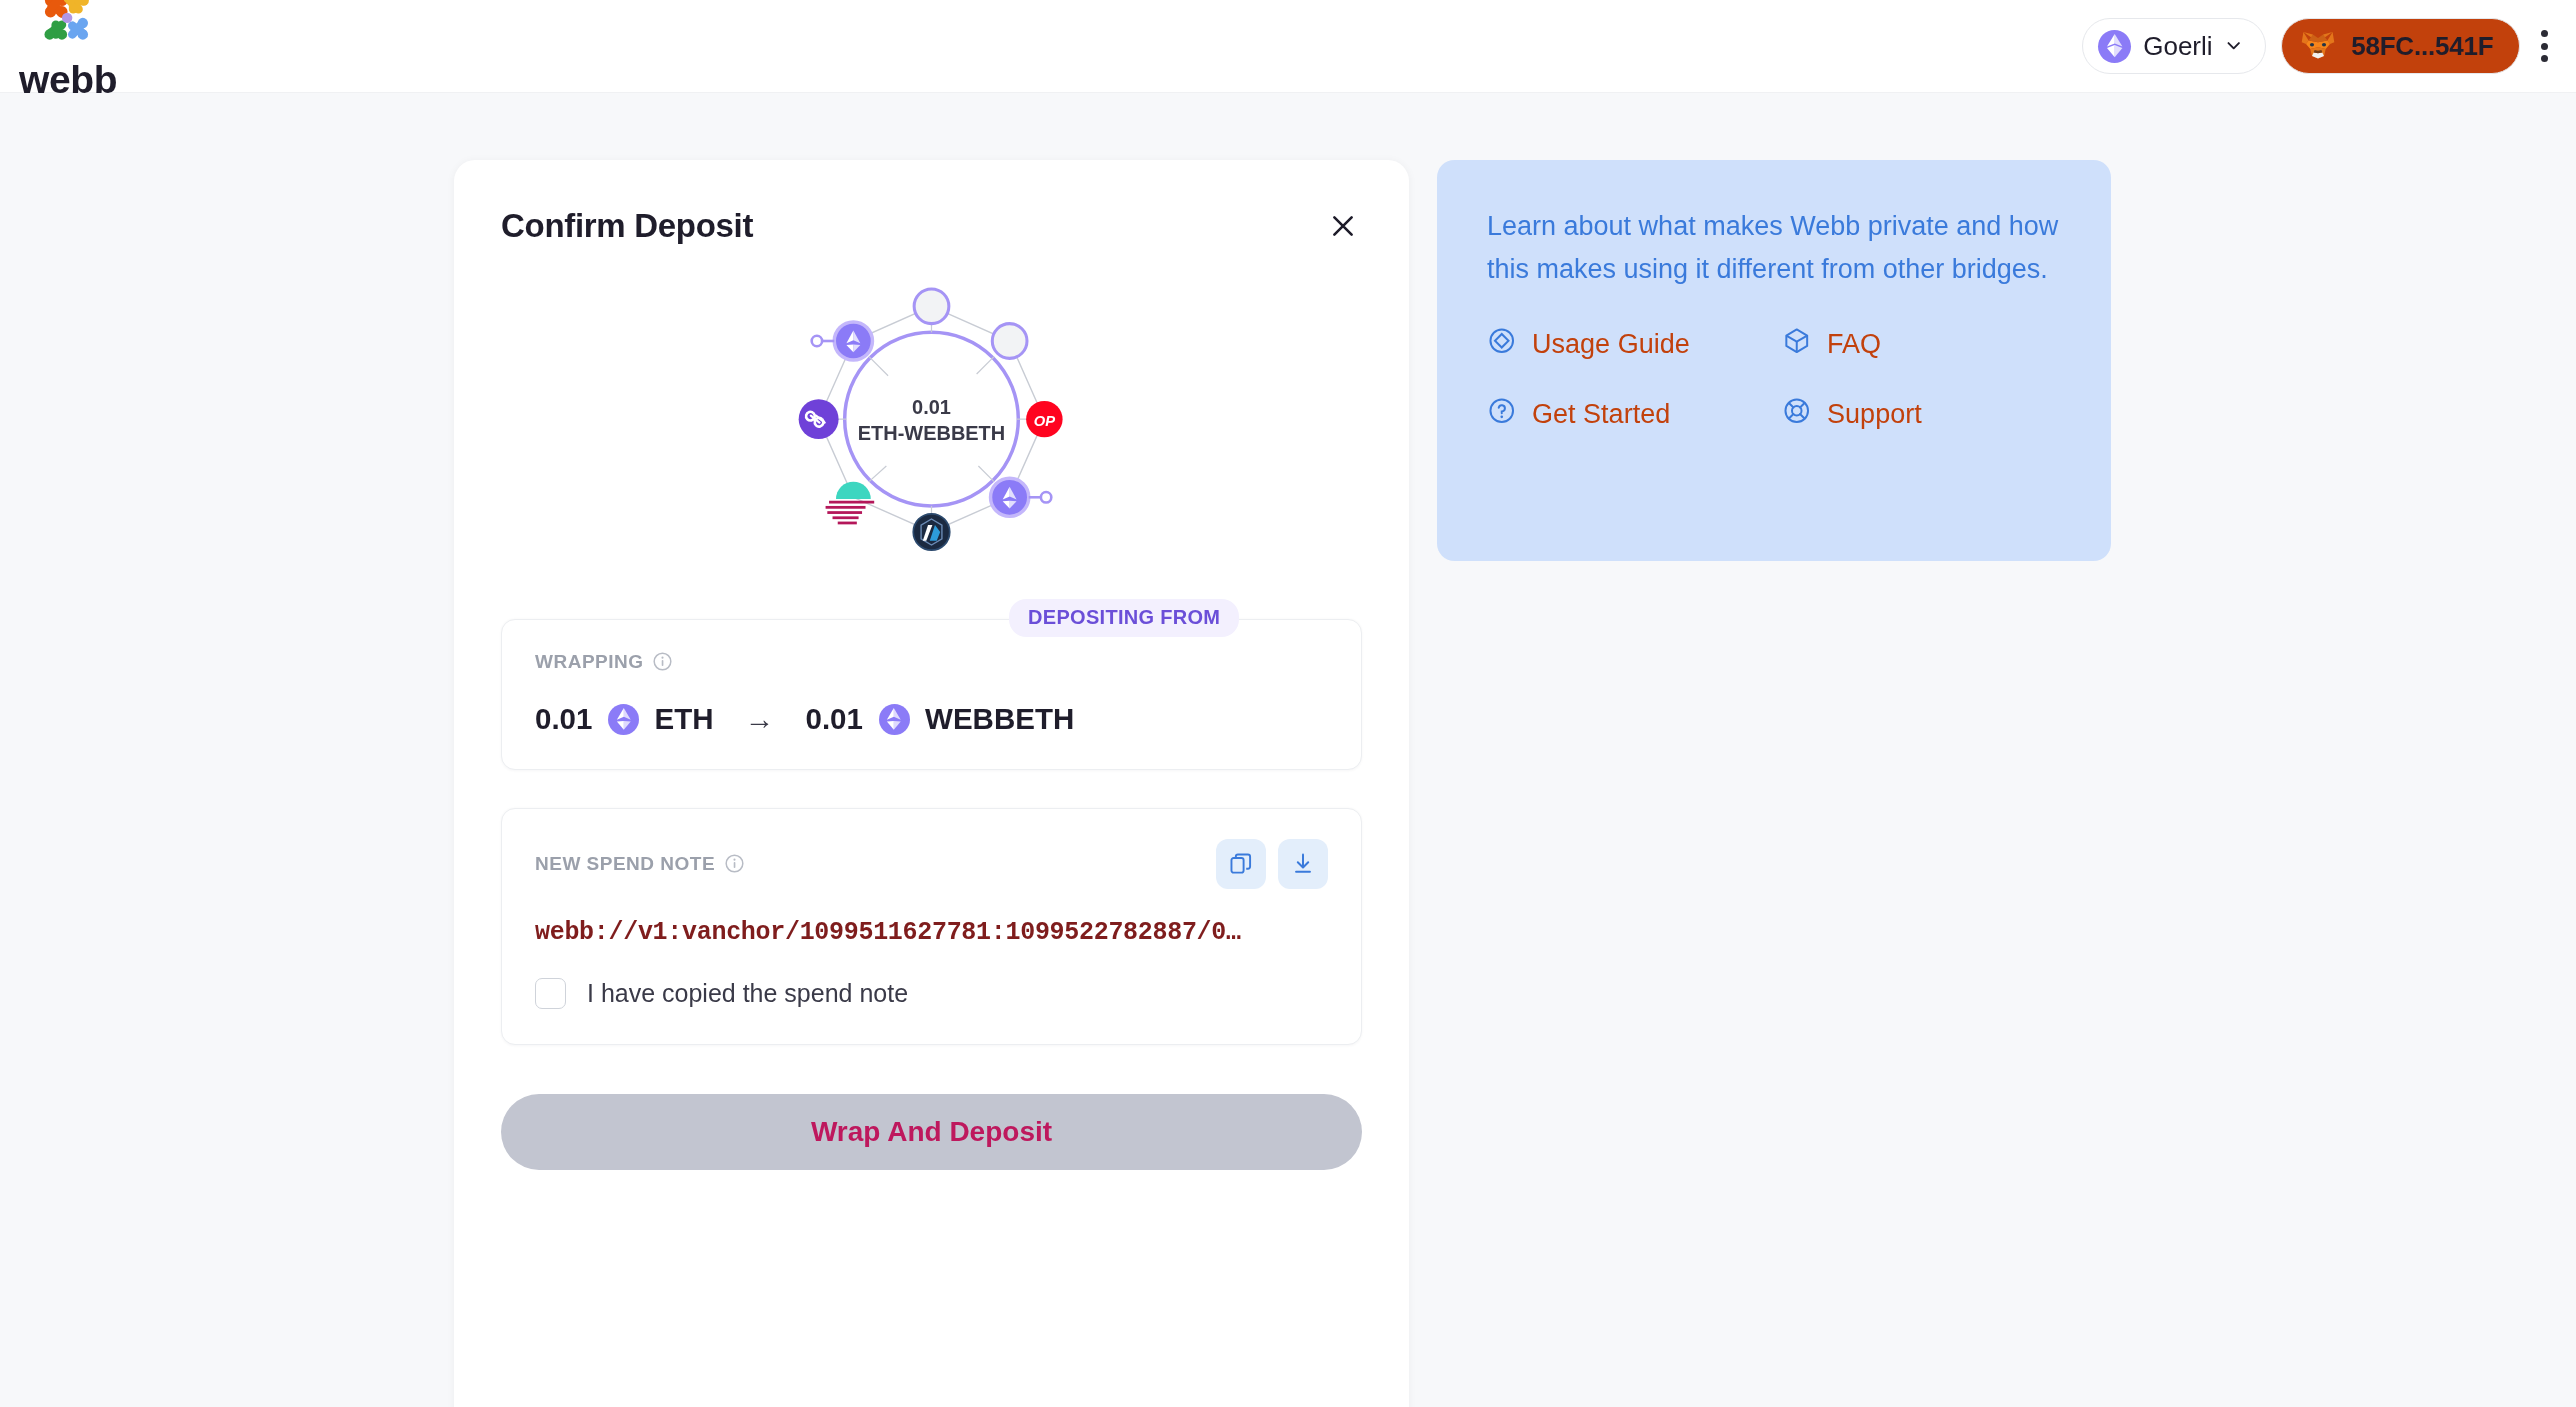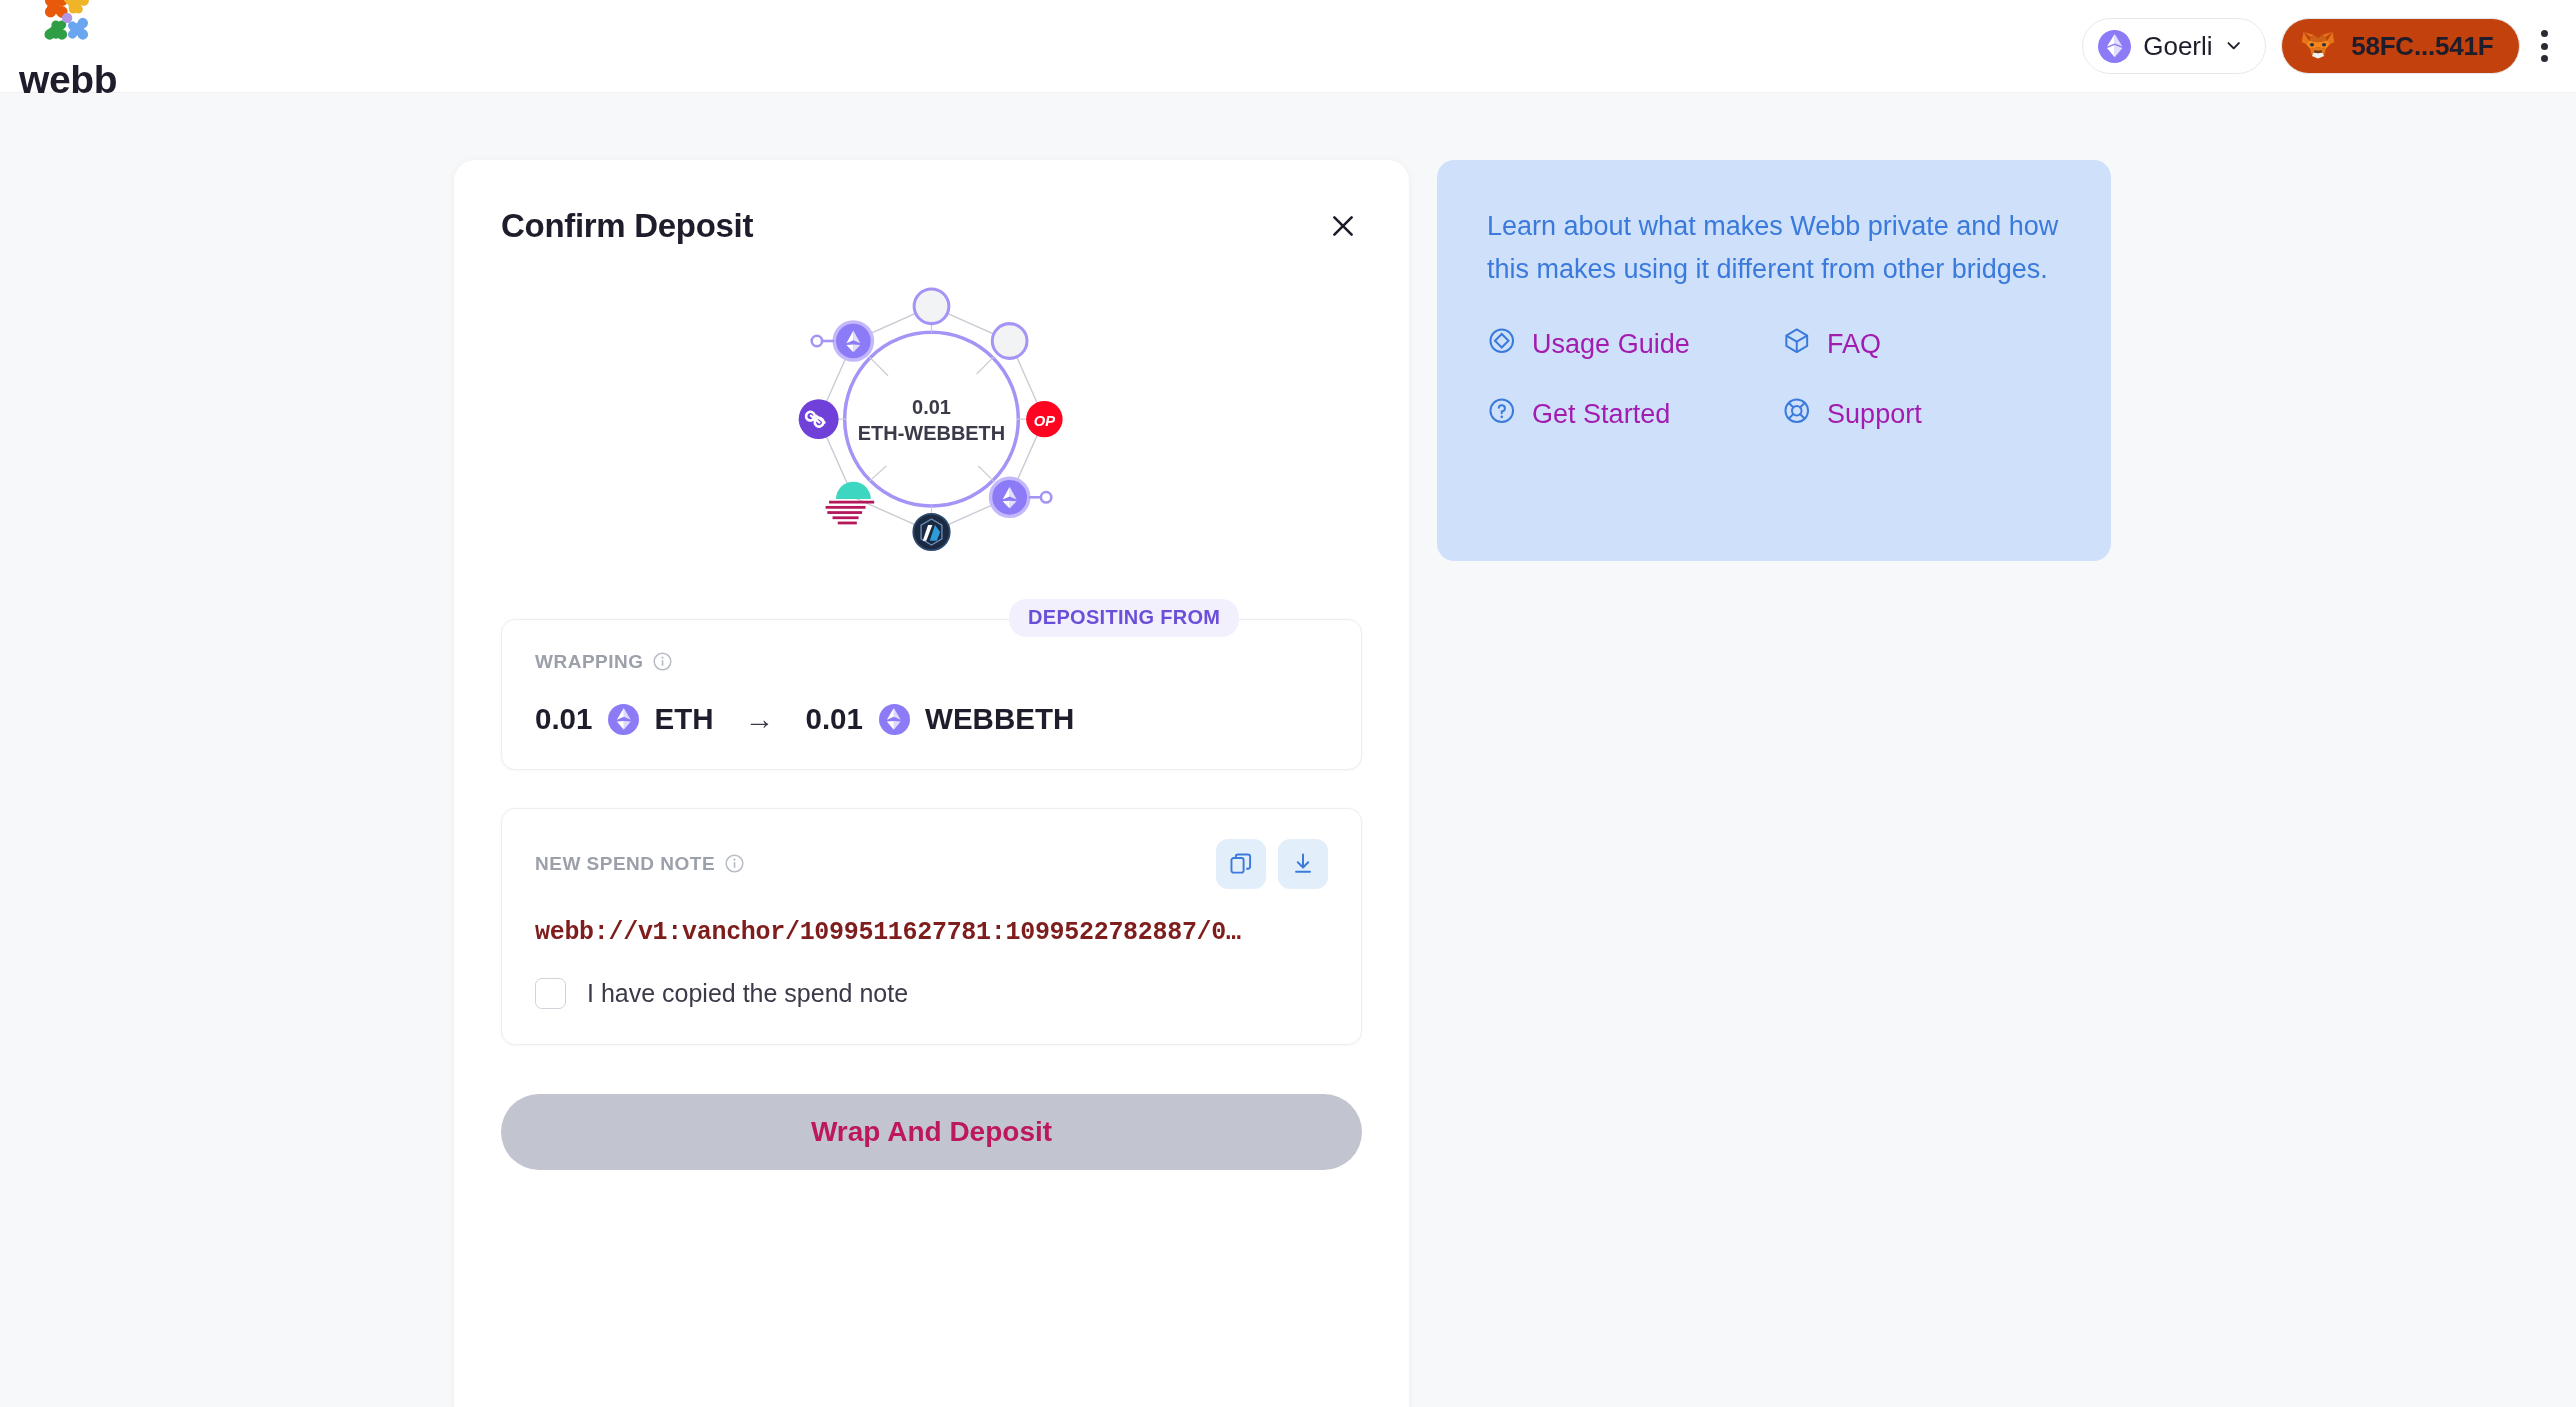--- a/index.html
+++ b/index.html
@@ -154,21 +154,21 @@
   .side-text {
     font-size: 27px; line-height: 1.58; color: #3a7adb; font-weight: 400;
   }
   .side-links {
     margin-top: 36px;
     display: grid; grid-template-columns: 295px 1fr; row-gap: 33px;
   }
   .side-link {
     display: flex; align-items: center; gap: 15.6px; cursor: pointer;
   }
-  .side-link span { font-size: 27px; color: #a21caf; font-weight: 400; }
+  .side-link span { font-size: 27px; color: #c2410c; font-weight: 400; }
   .side-link svg { flex: 0 0 auto; }
 </style>
 </head>
 <body>
 
 <div class="header">
 
   <div class="brand">
     <div class="brand-logo">
       <svg width="54" height="54" viewBox="0 0 62 62">

